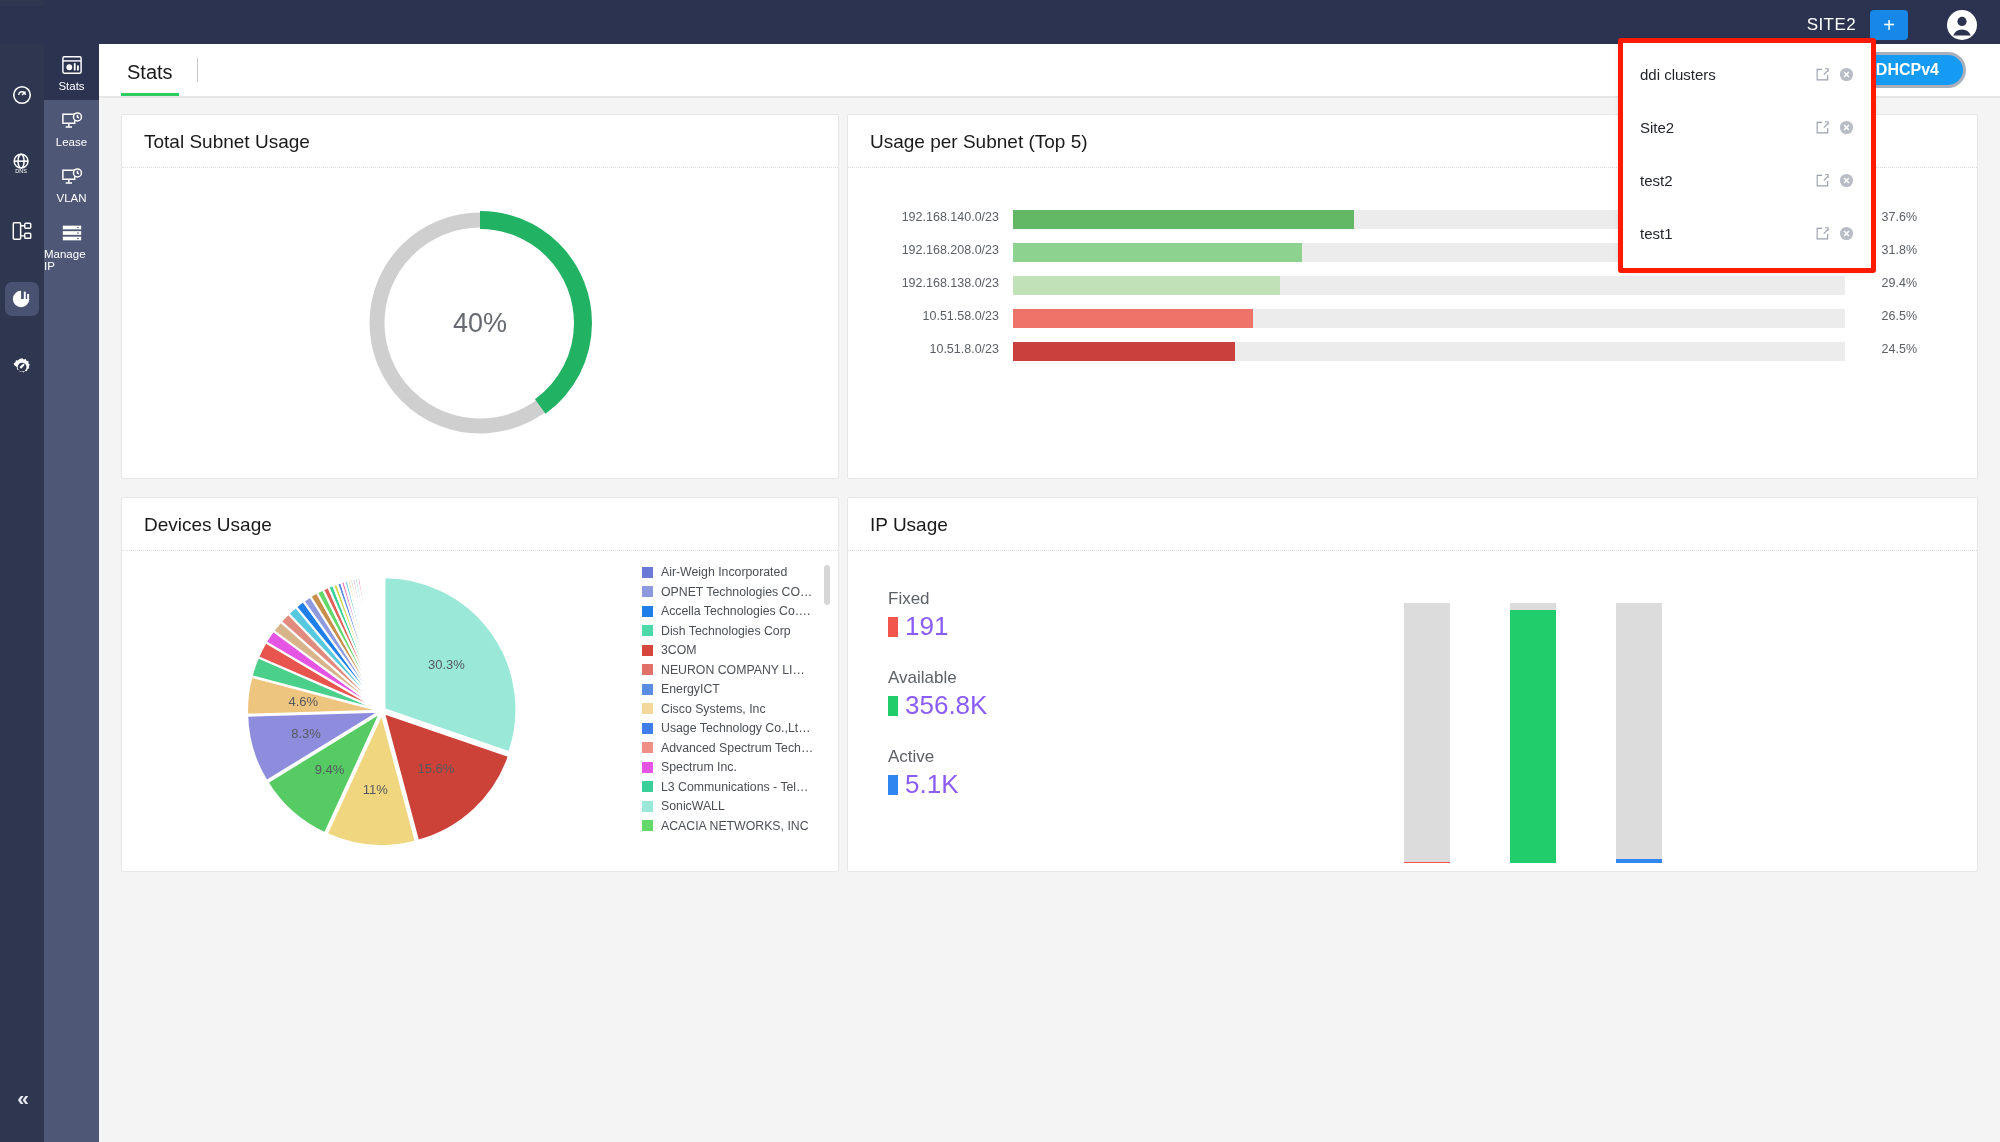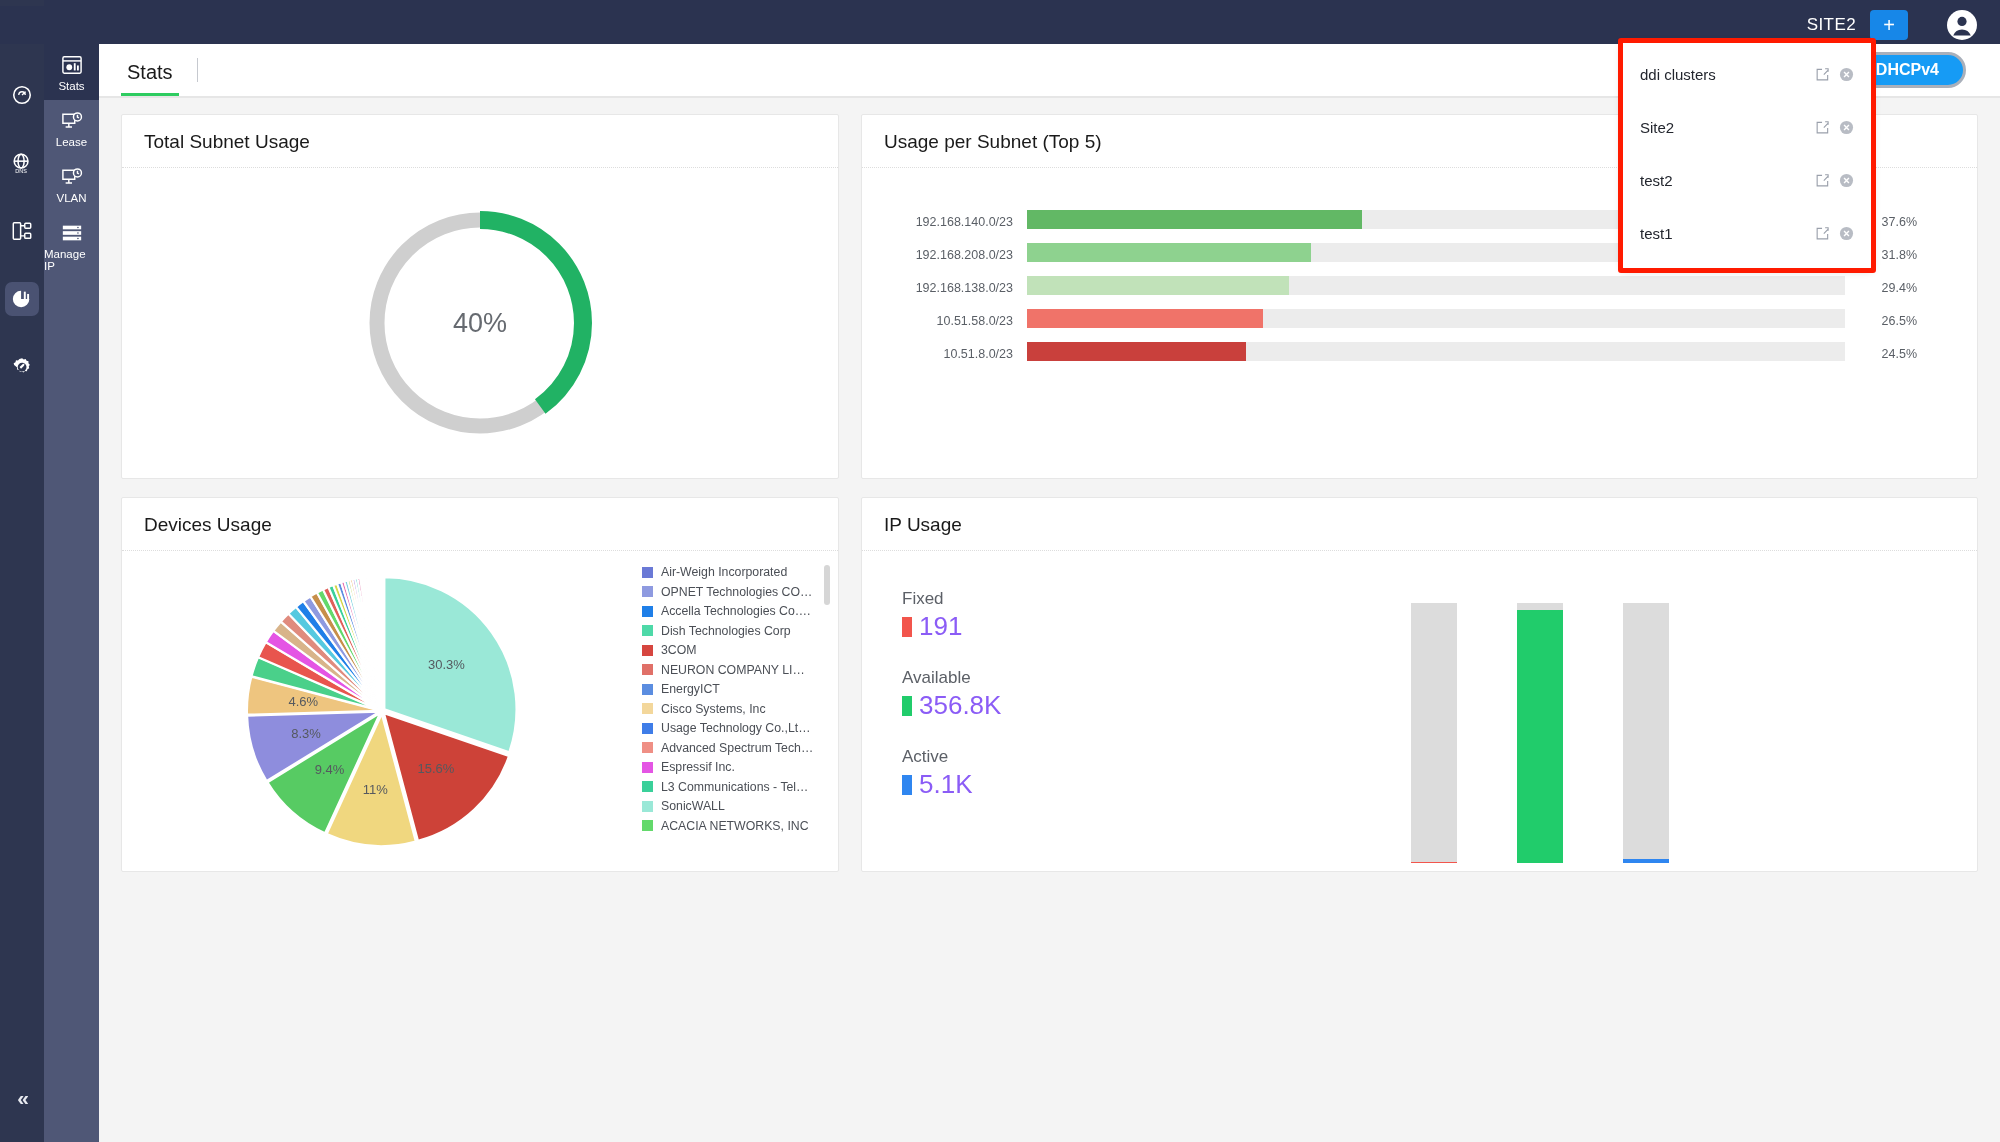--- a/index.html
+++ b/index.html
@@ -88,40 +88,40 @@
   .tab-sep { width:1px; height:24px; background:#c6c9cf; margin:0 18px 14px 18px; }
   .dhcp-btn {
     position:absolute; right:34px; bottom:8px; background:#169bf5; color:#ffffff;
     border:3px solid #a9b0bb; border-radius:20px; padding:6px 24px; font-size:16px;
     font-weight:bold; cursor:pointer;
   }
   .tab-underline { height:2px; background:#e6e6e6; }
 
   
   .grid { padding:16px 22px 0 22px; display:flex; flex-direction:column; gap:18px; }
-  .row { display:flex; gap:22px; }
+  .row { display:flex; gap:8px; }
   .card { background:#ffffff; border:1px solid #e7e7e7; border-radius:2px; flex:1; }
   .card-hd {
     padding:16px 22px 14px 22px; font-size:19px; color:#1a1a1a;
     border-bottom:1px dotted #dddddd;
   }
   .card-bd { position:relative; }
   .h-top { height:310px; }
   .h-bot { height:320px; }
 
   
   .donut-wrap { height:100%; display:flex; align-items:center; justify-content:center; }
   .donut-label {
     position:absolute; top:50%; left:50%; transform:translate(-50%,-50%);
     font-size:27px; color:#666a70;
   }
 
   
   .sb-list { padding:42px 60px 0 0; display:flex; flex-direction:column; gap:14px; }
-  .sb-row { display:flex; align-items:flex-end; }
+  .sb-row { display:flex; align-items:flex-start; }
   .sb-label { width:165px; text-align:right; font-size:12.5px; color:#5a5f66; padding-right:14px; }
   .sb-track { flex:1; height:19px; background:#ececec; position:relative; }
   .sb-fill { height:19px; }
   .sb-pct { width:72px; text-align:right; font-size:12.5px; color:#5a5f66; padding-left:12px; }
 
   
   .pie-area { display:flex; height:100%; }
   .pie-box { flex:1; display:flex; align-items:center; justify-content:center; }
   .legend {
     width:188px; margin:14px 8px 14px 0; overflow:hidden; position:relative;
@@ -499,21 +499,21 @@
                     <div class="lg-row">
                       <span class="lg-sw" style="background: rgb(63, 125, 232);"></span>
                       <span>Usage Technology Co.,Lt…</span>
                     </div>
                     <div class="lg-row">
                       <span class="lg-sw" style="background: rgb(239, 143, 133);"></span>
                       <span>Advanced Spectrum Tech…</span>
                     </div>
                     <div class="lg-row">
                       <span class="lg-sw" style="background: rgb(228, 85, 228);"></span>
-                      <span>Espressif Inc.</span>
+                      <span>Spectrum Inc.</span>
                     </div>
                     <div class="lg-row">
                       <span class="lg-sw" style="background: rgb(58, 208, 154);"></span>
                       <span>L3 Communications - Tel…</span>
                     </div>
                     <div class="lg-row">
                       <span class="lg-sw" style="background: rgb(154, 232, 215);"></span>
                       <span>SonicWALL</span>
                     </div>
                     <div class="lg-row">

